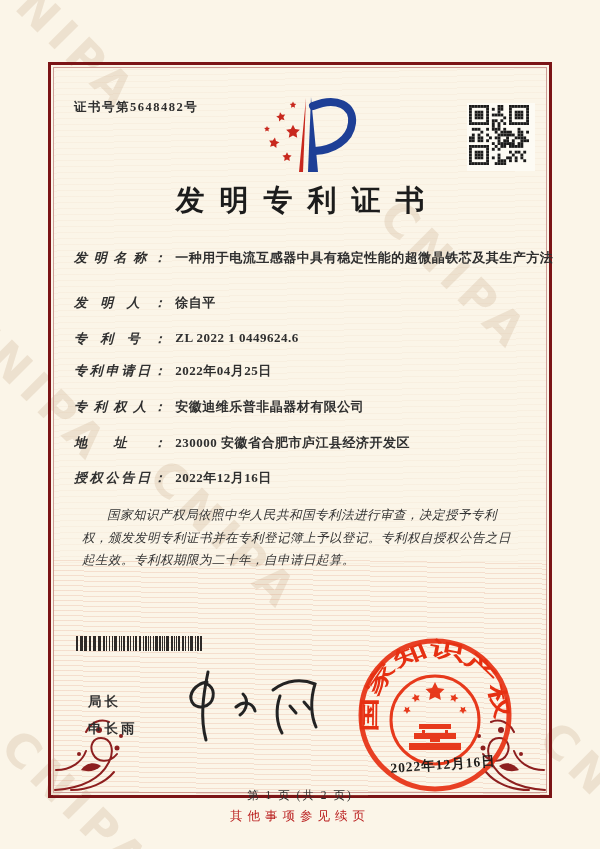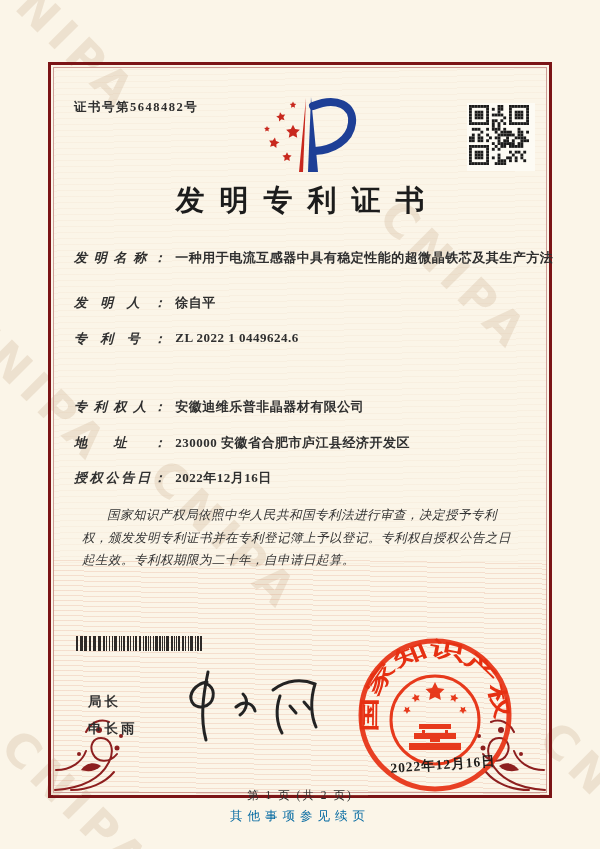--- a/index.html
+++ b/index.html
@@ -46,21 +46,21 @@
   .barcode{position:absolute;left:76px;top:636px;width:166px;height:15px;z-index:3;display:flex;align-items:stretch;}
   .barcode i{display:block;background:#2e2a28;}
   .signer{position:absolute;left:88px;top:688px;z-index:3;font-size:13.5px;font-weight:bold;letter-spacing:3px;line-height:27px;}
   .sig{position:absolute;left:175px;top:666px;z-index:4;}
   .seal{position:absolute;left:356px;top:636px;z-index:4;}
   .seal-date{
     position:absolute;left:368px;top:756px;width:150px;text-align:center;z-index:5;
     font-size:13.5px;font-weight:bold;color:#1f1d1b;letter-spacing:1px;transform:rotate(-4deg);
   }
   .page-num{position:absolute;left:48px;top:788px;width:504px;text-align:center;z-index:3;font-size:11.5px;letter-spacing:2px;}
-  .note{position:absolute;left:0;top:808px;width:600px;text-align:center;z-index:3;font-size:12.5px;letter-spacing:5px;color:#0369a1;}
+  .note{position:absolute;left:0;top:808px;width:600px;text-align:center;z-index:3;font-size:12.5px;letter-spacing:5px;color:#b91c1c;}
   .corner{position:absolute;z-index:2;}
   svg text{font-family:"Liberation Serif","DejaVu Serif",serif;}
 </style>
 </head>
 <body>
 
 <div class="page">
 
   <svg width="0" height="0" style="position:absolute" aria-hidden="true">
     <defs>
@@ -353,20 +353,24 @@
     <span class="fvalue">一种用于电流互感器中具有稳定性能的超微晶铁芯及其生产方法</span>
   </div>
   <div class="frow" style="top:294px">
     <span class="flabel">发明人：</span>
     <span class="fvalue">徐自平</span>
   </div>
   <div class="frow" style="top:330px">
     <span class="flabel">专利号：</span>
     <span class="fvalue">ZL 2022 1 0449624.6</span>
   </div>
+  <div class="frow" style="top:362px">
+    <span class="flabel">专利申请日：</span>
+    <span class="fvalue">2022年04月25日</span>
+  </div>
   <div class="frow" style="top:398px">
     <span class="flabel">专利权人：</span>
     <span class="fvalue">安徽迪维乐普非晶器材有限公司</span>
   </div>
   <div class="frow" style="top:434px">
     <span class="flabel">地址：</span>
     <span class="fvalue">230000 安徽省合肥市庐江县经济开发区</span>
   </div>
   <div class="frow" style="top:469px;width:452px">
     <span class="flabel">授权公告日：</span>

